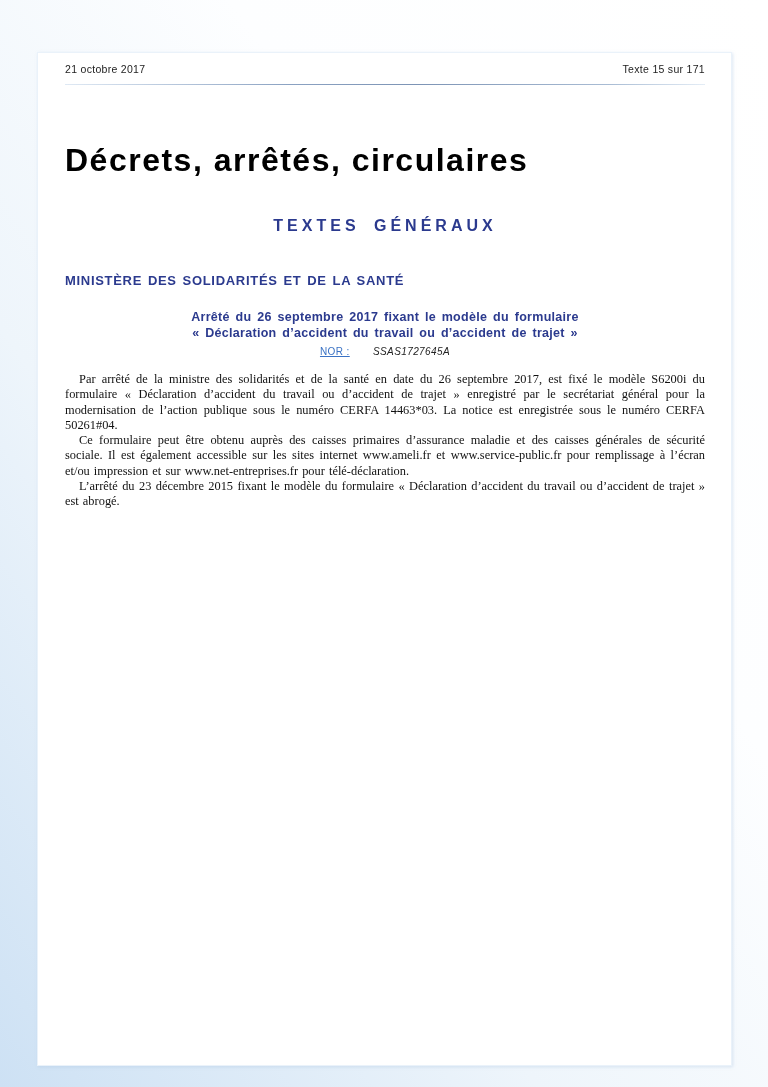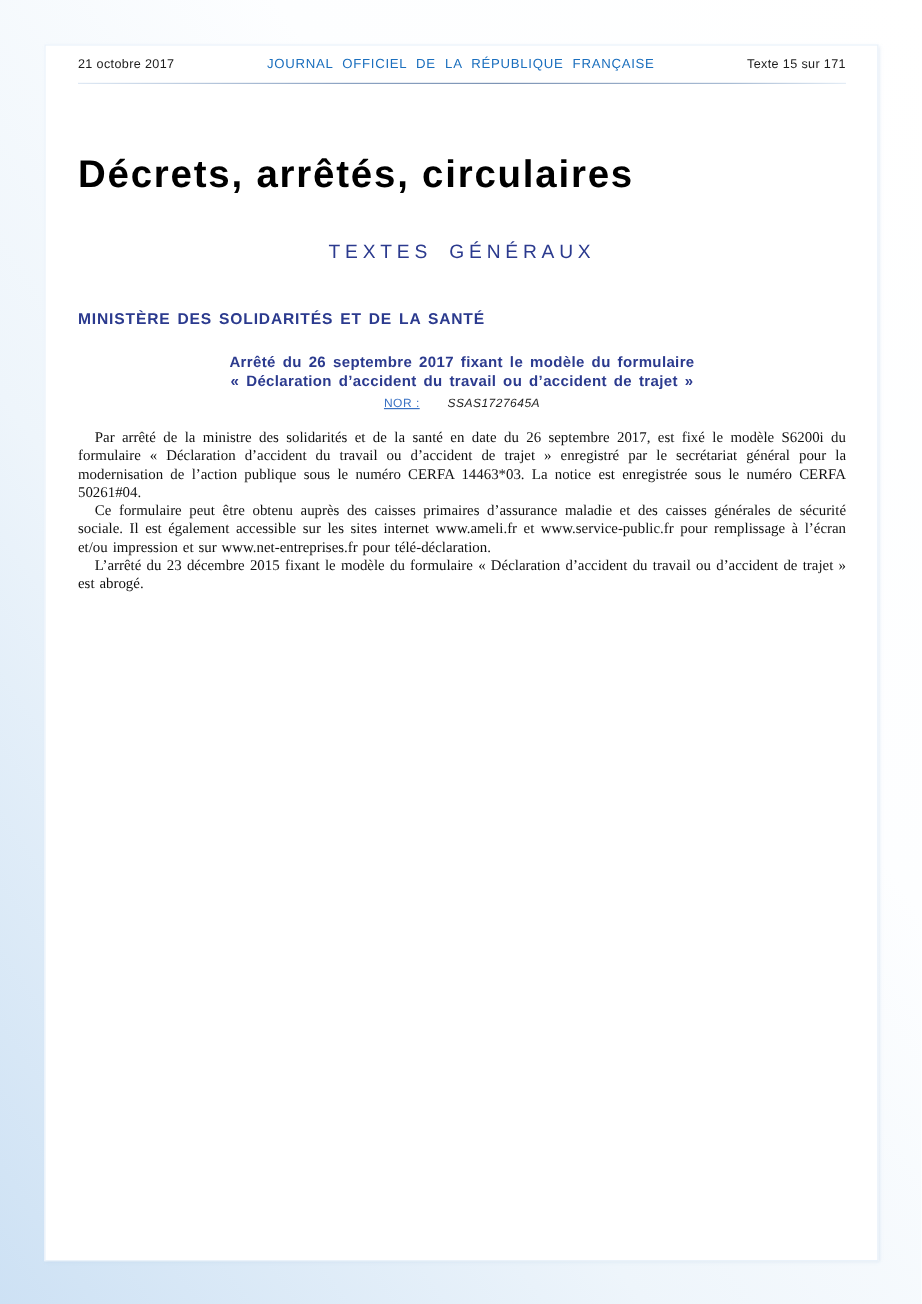--- a/index.html
+++ b/index.html
@@ -12,21 +12,21 @@
   }
   .canvas {
     position: relative;
     width: 768px;
     height: 1087px;
     background: linear-gradient(to bottom left, #ffffff 0%, #fdfeff 35%, #eef5fb 65%, #cde1f4 100%);
   }
   .page {
     position: absolute;
     left: 37px;
-    top: 37px;
+    top: 52px;
     width: 695px;
     height: 1014px;
     background: #ffffff;
     border: 1px solid #eaf2fa;
     box-sizing: border-box;
     box-shadow: 1px 1px 3px rgba(160, 190, 220, 0.35);
     padding: 9px 26px 0 27px;
   }
   .doc-header {
     display: flex;
@@ -53,21 +53,21 @@
     text-align: left;
     font-size: 32px;
     font-weight: bold;
     letter-spacing: 1.5px;
     color: #000000;
   }
   .section-title {
     margin: 38px 0 0 0;
     text-align: center;
     font-size: 16px;
-    font-weight: normal;
+    font-weight: bold;
     letter-spacing: 4px;
     word-spacing: 6px;
     color: #2b3a8e;
   }
   .ministry-heading {
     margin: 38px 0 0 0;
     font-size: 13px;
     font-weight: bold;
     letter-spacing: 0.7px;
     word-spacing: 1.5px;
@@ -110,21 +110,20 @@
   }
 </style>
 </head>
 <body>
 
 <div class="canvas">
   <div class="page">
 
     <div class="doc-header">
       <span>21 octobre 2017</span>
-      <span class="journal-title">JOURNAL OFFICIEL DE LA RÉPUBLIQUE FRANÇAISE</span>
       <span>Texte 15 sur 171</span>
     </div>
 
     <div class="header-divider"></div>
 
     <h1 class="main-title">Décrets, arrêtés, circulaires</h1>
 
     <h2 class="section-title">TEXTES GÉNÉRAUX</h2>
 
     <h3 class="ministry-heading">MINISTÈRE DES SOLIDARITÉS ET DE LA SANTÉ</h3>

